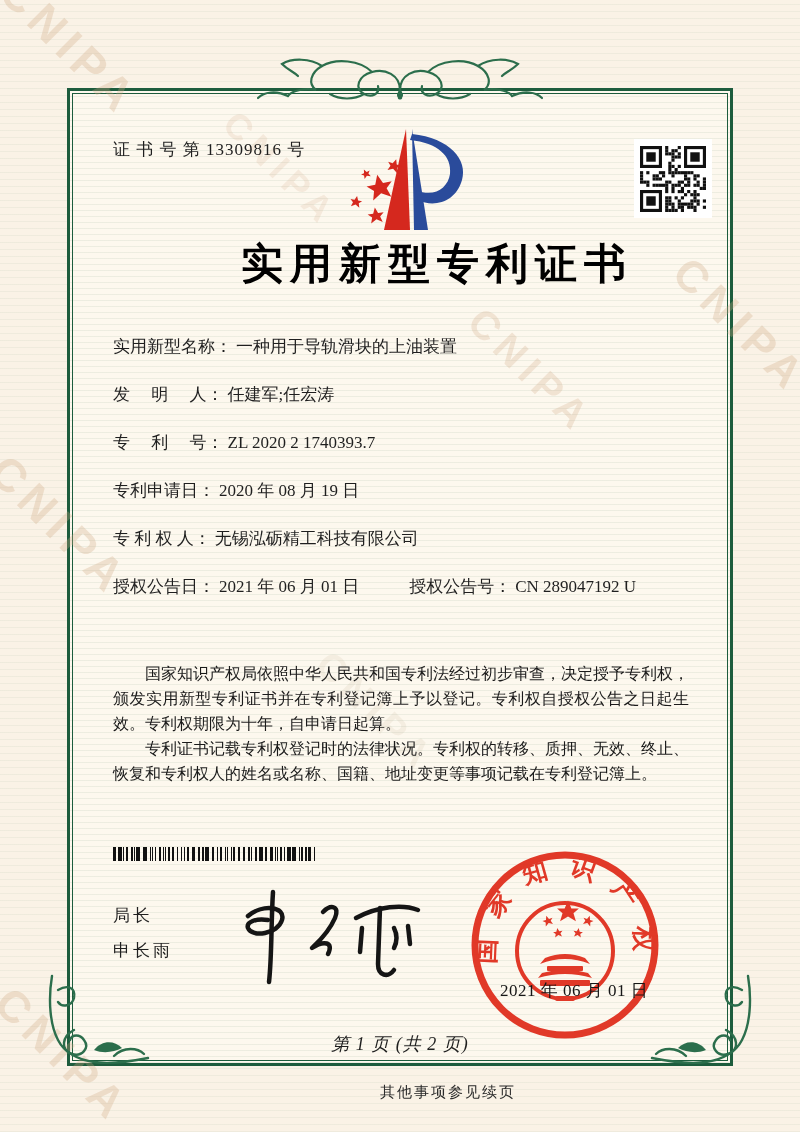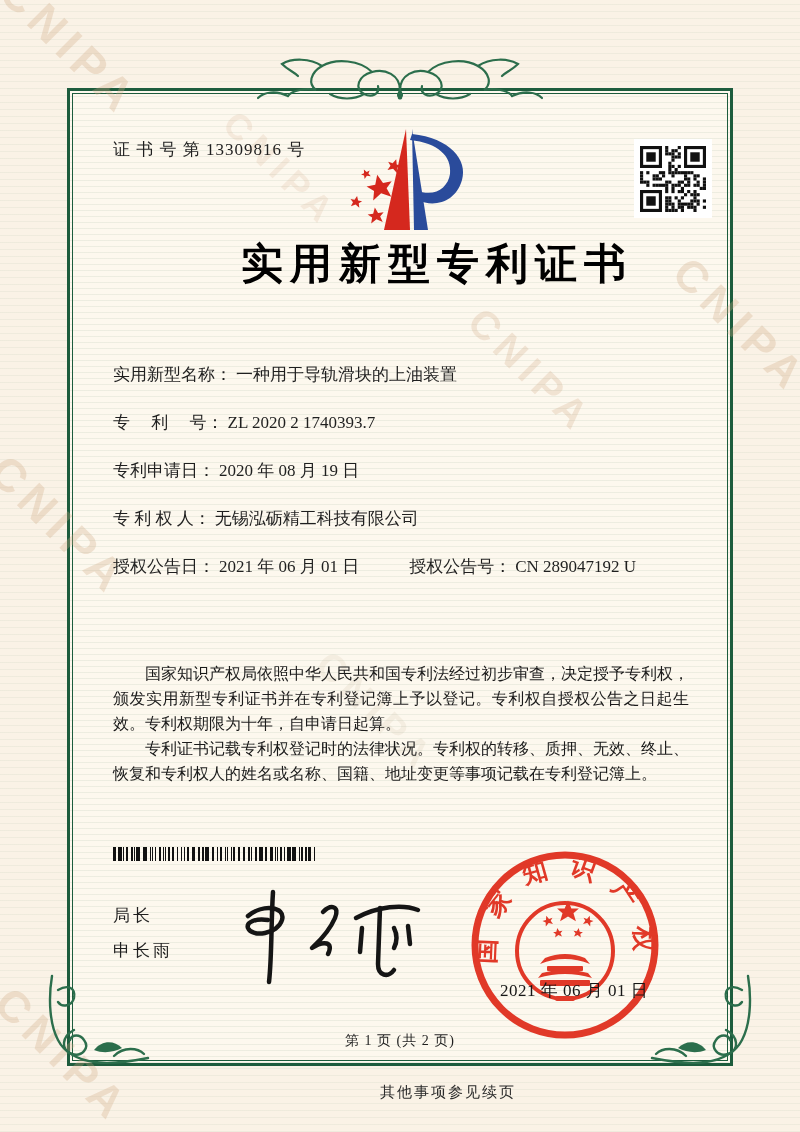--- a/index.html
+++ b/index.html
@@ -31,33 +31,33 @@
   .frame::before{content:"";position:absolute;inset:2px;border:1px solid #1d5c3d;}
   .orn{position:absolute;z-index:2;}
   
   .cert-no{position:absolute;left:113px;top:138px;z-index:2;font-size:17px;letter-spacing:1px;}
   .qr{position:absolute;left:634px;top:139px;width:78px;height:79px;background:#fff;z-index:2;
       display:flex;align-items:center;justify-content:center;}
   .logo{position:absolute;left:336px;top:126px;width:150px;height:110px;z-index:2;}
   .title{position:absolute;left:0;top:236px;width:800px;text-align:center;z-index:2;
          font-size:42px;font-weight:700;letter-spacing:7px;color:#000;padding-left:37px;}
   .fields{position:absolute;left:113px;top:337px;width:600px;z-index:2;font-size:17px;}
-  .frow{margin-bottom:29px;line-height:19px;white-space:nowrap;margin-top:28px;}
+  .frow{margin-bottom:29px;line-height:19px;white-space:nowrap;}
   .flabel{margin-right:4px;}
   .grant-no-label{margin-left:50px;}
   .paras{position:absolute;left:113px;top:661px;width:576px;z-index:2;
          font-size:16px;line-height:25px;text-align:justify;color:#1a1a1a;}
   .paras p{margin:0;text-indent:2em;}
   .barcode{position:absolute;left:113px;top:847px;width:206px;height:14px;z-index:2;}
   .signer{position:absolute;left:113px;top:906px;z-index:2;font-size:17px;letter-spacing:3px;line-height:19px;}
   .signer .name{margin-top:16px;}
   .sign-svg{position:absolute;left:228px;top:886px;width:200px;height:100px;z-index:2;}
   .seal{position:absolute;left:468px;top:848px;width:194px;height:194px;z-index:2;opacity:.93;}
   .seal-date{position:absolute;left:500px;top:979px;z-index:3;font-size:17px;letter-spacing:0.5px;color:#161616;}
-  .page-num{position:absolute;left:0;top:1032px;width:800px;text-align:center;z-index:2;font-size:14px;letter-spacing:1px;}
+  .page-num{position:absolute;left:0;top:1032px;width:800px;text-align:center;z-index:2;font-size:18px;letter-spacing:1px;font-style:italic;}
   .continuation{position:absolute;left:0;top:1083px;width:800px;text-align:center;z-index:2;font-size:15px;letter-spacing:2px;color:#2a2a2a;padding-left:48px;}
 </style>
 </head>
 <body>
 
 <div class="page">
 
   <div class="wm" style="left:-18px;top:18px;font-size:46px;">CNIPA</div>
   <div class="wm" style="left:208px;top:148px;font-size:36px;color:rgba(208,168,133,0.18);">CNIPA</div>
   <div class="wm" style="left:452px;top:348px;font-size:40px;color:rgba(208,168,133,0.26);">CNIPA</div>
@@ -257,20 +257,23 @@
     </g>
   </svg>
 
   <div class="title">实用新型专利证书</div>
 
   <div class="fields">
     <div class="frow">
       <span class="flabel">实用新型名称：</span><span>一种用于导轨滑块的上油装置</span>
     </div>
     <div class="frow">
+      <span class="flabel">发　 明　 人：</span><span>任建军;任宏涛</span>
+    </div>
+    <div class="frow">
       <span class="flabel">专　 利　 号：</span><span>ZL 2020 2 1740393.7</span>
     </div>
     <div class="frow">
       <span class="flabel">专利申请日：</span><span>2020 年 08 月 19 日</span>
     </div>
     <div class="frow">
       <span class="flabel">专 利 权 人：</span><span>无锡泓砺精工科技有限公司</span>
     </div>
     <div class="frow">
       <span class="flabel">授权公告日：</span><span>2021 年 06 月 01 日</span><span class="flabel grant-no-label">授权公告号：</span><span>CN 289047192 U</span>

